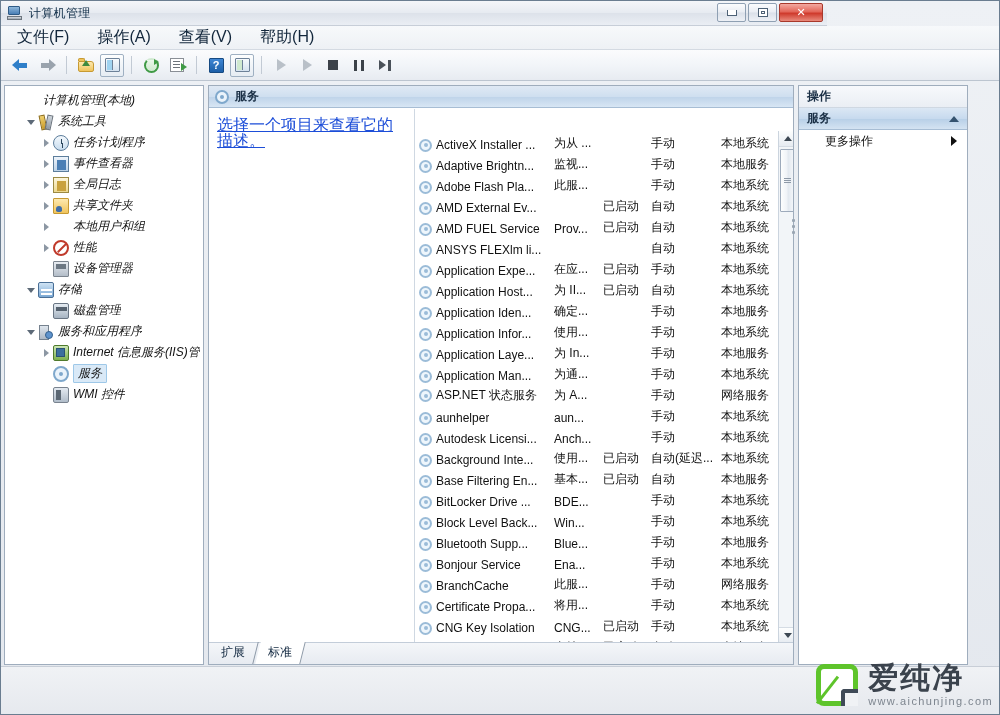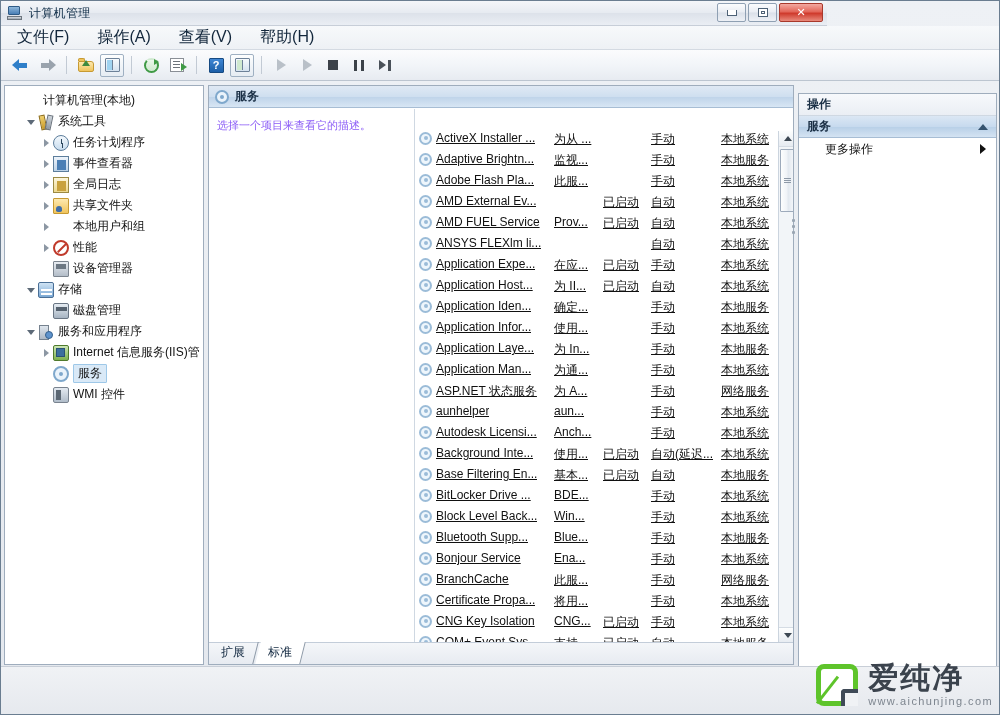--- a/index.html
+++ b/index.html
@@ -119,21 +119,21 @@
 
   
   .main { position: absolute; left: 0; top: 80px; width: 1000px; height: 635px; }
 
   
   .treepane {
     position: absolute; left: 3px; top: 4px; width: 200px; height: 580px;
     background: #fff; border: 1px solid #9fadbd;
     overflow: hidden;
   }
-  .tree { padding: 4px 0 0 0; }
+  .tree { padding: 4px 0 0 0; font-style: italic; }
   .tnode {
     display: flex; align-items: center; height: 21px; white-space: nowrap;
     font-size: 12px; color: #121212; cursor: default;
   }
   .tnode .exp {
     width: 14px; flex: none; display:flex; align-items:center; justify-content:center;
   }
   .tri { width:0;height:0; }
   .tri.closed { border-left:5px solid #8c97a3; border-top:4px solid transparent; border-bottom:4px solid transparent; }
   .tri.open { border-top:5px solid #5d6a78; border-left:4px solid transparent; border-right:4px solid transparent; margin-top:2px;}
@@ -196,21 +196,21 @@
     display: flex; align-items: center; padding-left: 6px; gap: 6px;
   }
   .content-head .gi { width:14px;height:14px;border-radius:50%;border:2px solid #7fa8cc;background:#eaf3fb;position:relative;flex:none;}
   .content-head .gi::after { content:'';position:absolute;left:3px;top:3px;width:4px;height:4px;border-radius:50%;background:#7fa8cc;}
   .content-head .ttl { font-size:12px;color:#1a2f45;font-weight:bold;}
 
   .detail-pane {
     position: absolute; left: 0; top: 23px; width: 204px; height: 534px;
     background: #fff; padding: 8px 8px 0 8px;
   }
-  .detail-text { font-size: 11px; color: #8b5cf6; line-height: 16px; }
+  .detail-text { font-size: 16px; color: #1d4ed8; line-height: 16px; text-decoration: underline; }
 
   .list-pane {
     position: absolute; left: 205px; top: 23px; width: 381px; height: 534px;
     background: #fff; border-left: 1px solid #cfd8e2;
   }
   .list-head {
     display: flex; height: 22px;
     background: linear-gradient(#fdfeff 0%, #f2f5f9 50%, #e8edf3 51%, #f7f9fc 100%);
     border-bottom: 1px solid #c3cdd9;
   }
@@ -221,21 +221,21 @@
   }
   .lh .sortmark { position:absolute; right:12px; top:6px; width:0;height:0;
     border-left:4px solid transparent;border-right:4px solid transparent;border-bottom:5px solid #8b96a2;}
   .col-name { width: 133px; }
   .col-desc { width: 49px; }
   .col-stat { width: 48px; }
   .col-type { width: 70px; }
   .col-logon{ width: 62px; border-right: none; }
 
   .rows { position: absolute; left:0; top:22px; width: 362px; height: 512px; overflow: hidden; }
-  .row { display: flex; height: 21px; align-items: flex-start; font-size: 12px; color: #111; white-space: nowrap; text-decoration: underline; }
+  .row { display: flex; height: 21px; align-items: flex-end; font-size: 12px; color: #111; white-space: nowrap; }
   .cell { overflow: hidden; flex: none; padding-left: 6px; }
   .c-name { width: 133px; display:flex; align-items:center; gap:4px; padding-left: 4px; }
   .c-name .svcicon {
     width: 13px; height: 13px; flex: none; border-radius: 50%;
     border: 2px solid #9bbcd8; background: #eef6fc; position: relative;
   }
   .c-name .svcicon::after { content:''; position:absolute; left:2.5px; top:2.5px; width:4px;height:4px;border-radius:50%;background:#9bbcd8;}
   .c-name .nm { overflow: hidden; }
   .c-desc { width: 49px; }
   .c-stat { width: 48px; }
@@ -268,21 +268,21 @@
   }
   .tab {
     font-size: 12px; color: #132941; padding: 2px 10px 3px 10px; position: relative;
     transform: skewX(-14deg); border-right: 1px solid #8d99a7; margin-right: 2px;
   }
   .tab span { display: inline-block; transform: skewX(14deg); }
   .tab.active { background: #fff; }
 
   
   .actions {
-    position: absolute; left: 797px; top: 12px; width: 199px; height: 580px;
+    position: absolute; left: 797px; top: 4px; width: 170px; height: 580px;
     background: #fff; border: 1px solid #9fadbd; overflow: hidden;
   }
   .act-head {
     height: 22px; background: linear-gradient(#f7f9fc,#eaeef4);
     border-bottom: 1px solid #cfd8e2; display: flex; align-items: center; padding-left: 8px;
     font-size: 12px; font-weight: bold; color: #1a2f45;
   }
   .act-group {
     height: 22px; background: linear-gradient(#dbe7f4 0%, #c7daee 50%, #b7cfe7 51%, #d4e3f2 100%);
     border-bottom: 1px solid #a7bdd4; display: flex; align-items: center;

